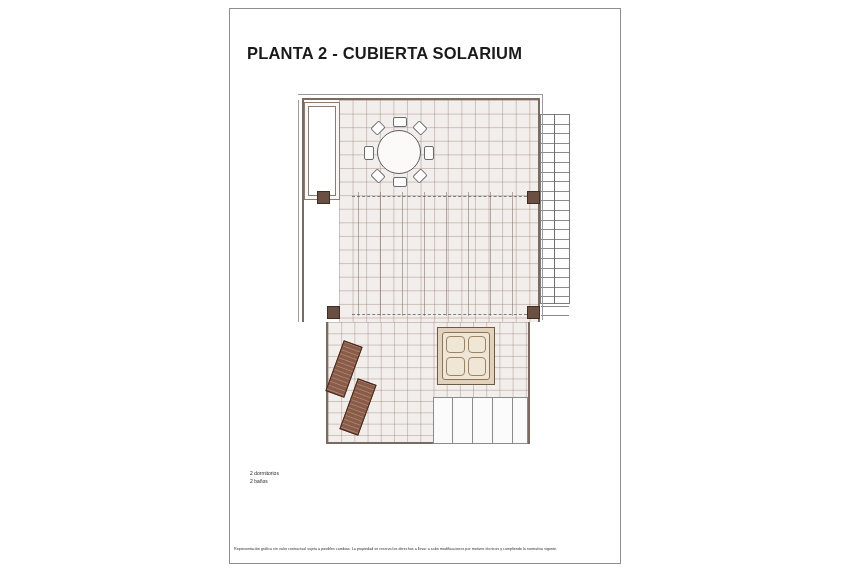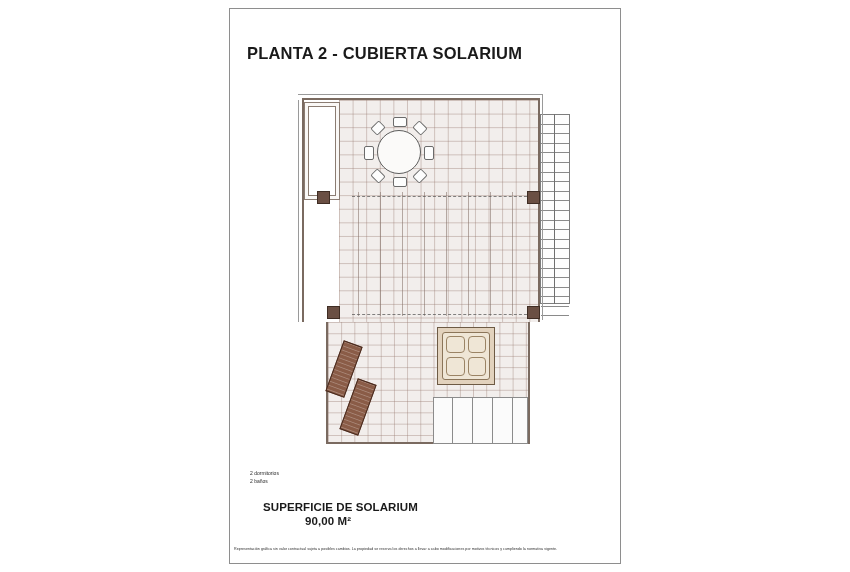--- a/index.html
+++ b/index.html
@@ -293,20 +293,16 @@
 
     <div class="thin-line" style="left:8px; top:2px; width:244px; height:1px;"></div>
     <div class="thin-line" style="left:252px; top:2px; width:1px; height:226px;"></div>
   </div>
 
   <div class="rooms-note">
     <div>2 dormitorios</div>
     <div>2 baños</div>
   </div>
 
-  <div class="subtitle-block">
-    <div class="subtitle-line1">SUPERFICIE DE SOLARIUM</div>
-    <div class="subtitle-line2">90,00 M²</div>
-  </div>
 
   <div class="legal-note">Representación gráfica sin valor contractual sujeta a posibles cambios. La propiedad se reserva los derechos a llevar a cabo modificaciones por motivos técnicos y cumpliendo la normativa vigente.</div>
 
 </div>
 
 </body></html>

